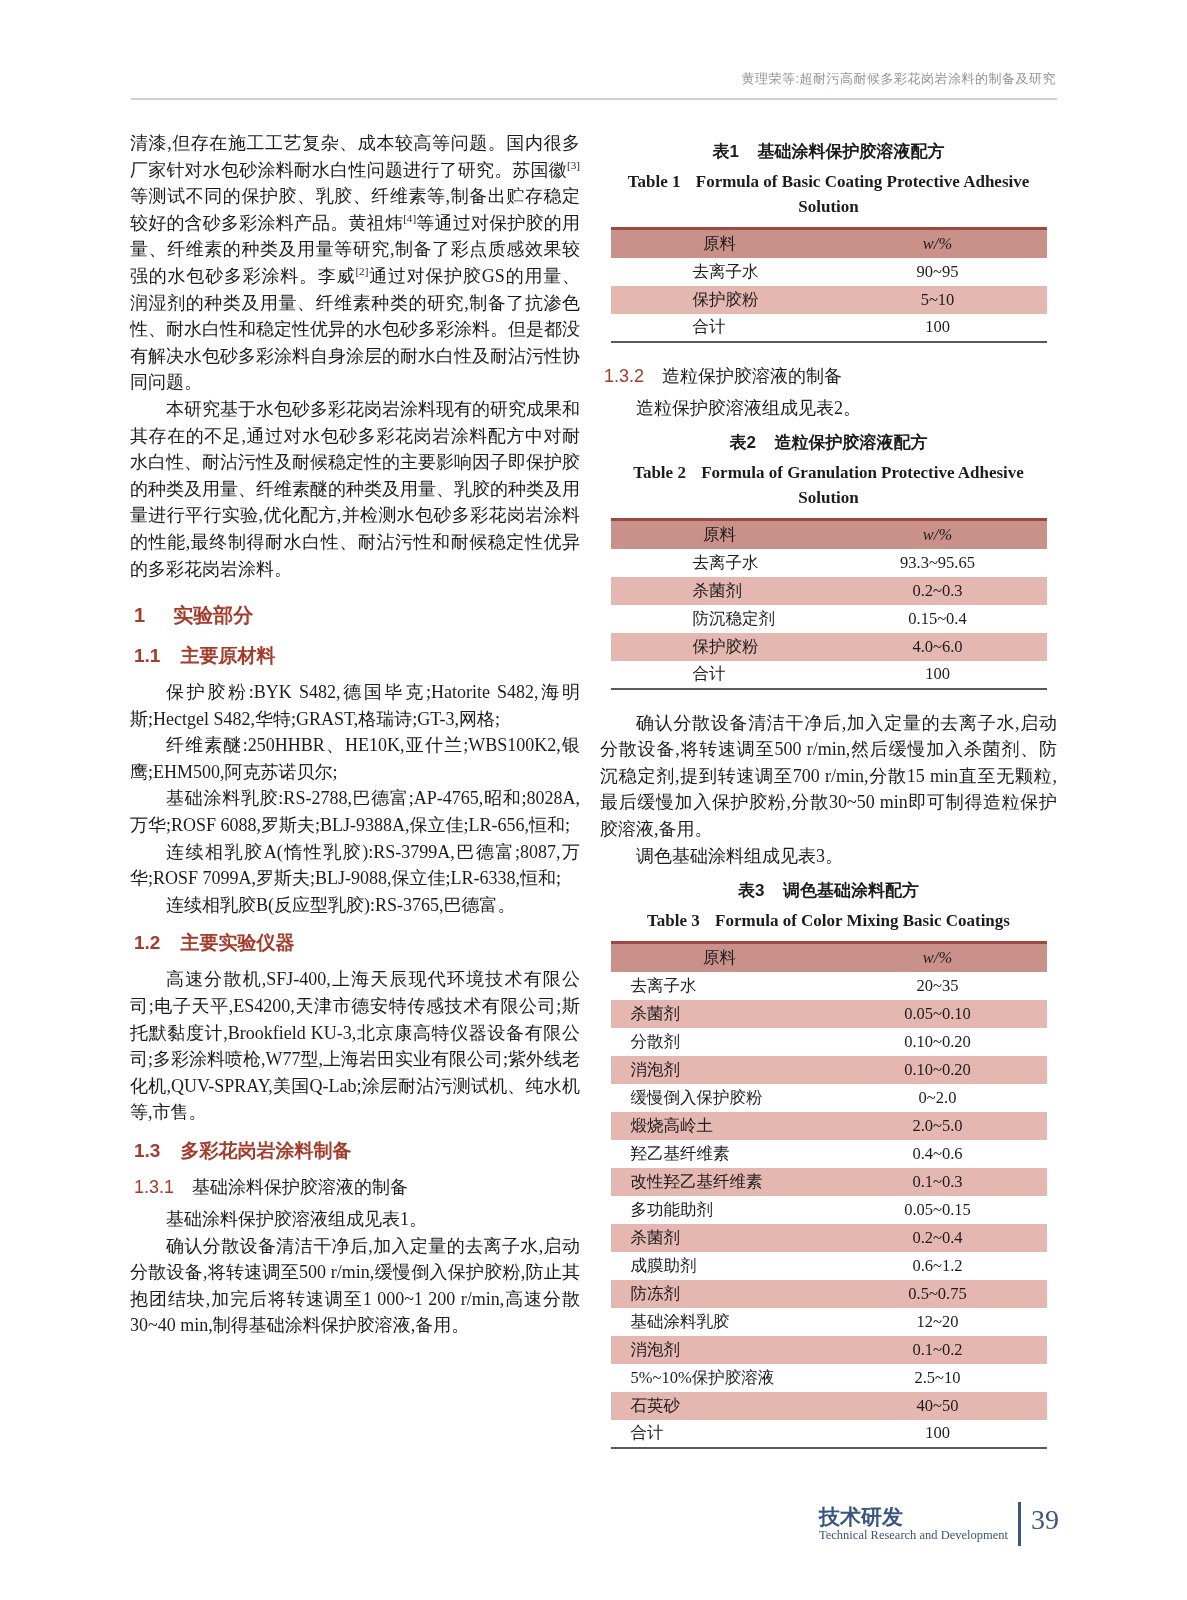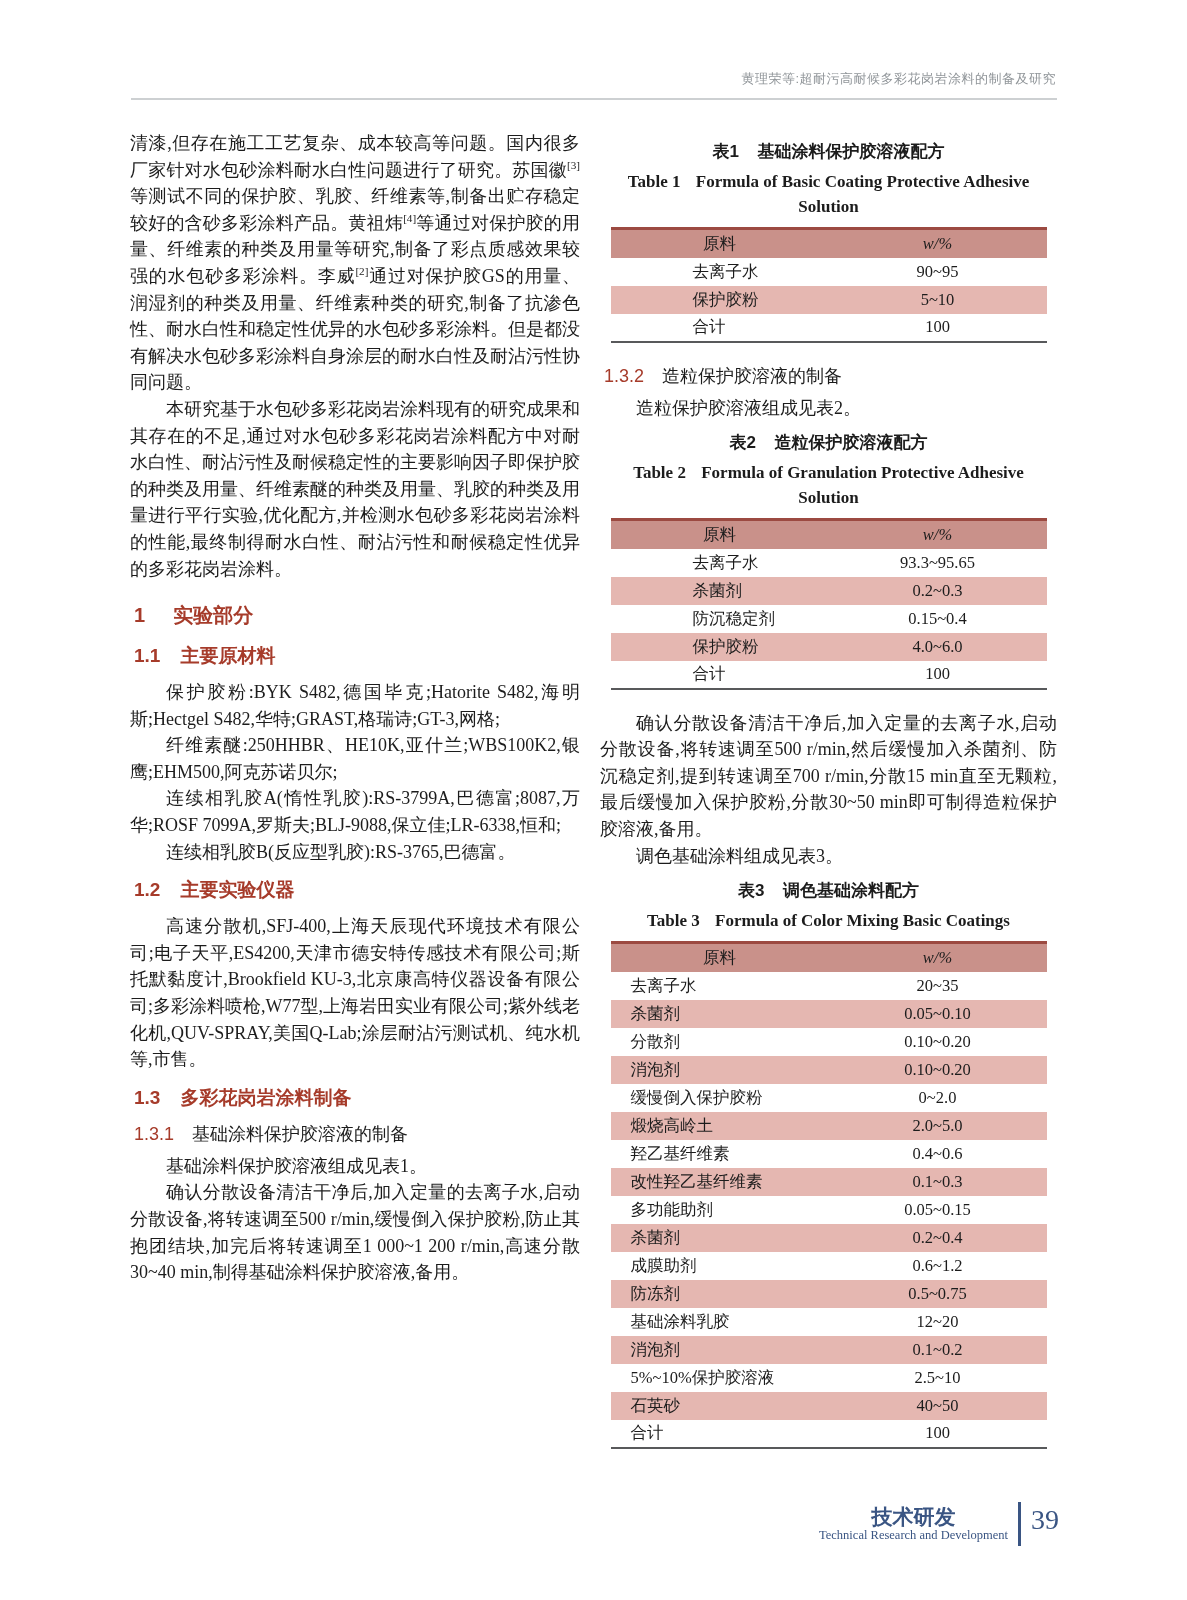--- a/index.html
+++ b/index.html
@@ -87,21 +87,21 @@
   table.formula tbody tr:nth-child(even){background:var(--tbl-row-pink);}
   table.formula{border-bottom:2px solid #58595b;}
 
   .rc-h3{margin-top:16px;}
 
   
   .footer{
     position:absolute;top:1502px;right:128px;
     display:flex;align-items:center;color:var(--footer-blue);
   }
-  .footer .ftext{text-align:center;}
+  .footer .ftext{text-align:left;}
   .footer .f-cn{
     font-family:"Liberation Sans","DejaVu Sans",sans-serif;font-weight:bold;
     font-size:21px;line-height:23px;
   }
   .footer .f-en{font-size:12.5px;line-height:15px;}
   .footer .f-bar{width:3px;height:44px;background:var(--footer-blue);margin:0 10px 0 10px;}
   .footer .f-num{font-size:28px;line-height:28px;padding-bottom:8px;}
 </style>
 </head>
 <body>
@@ -113,20 +113,21 @@
 
   <div class="col-left">
     <p class="body"><span>清漆,但存在施工工艺复杂、成本较高等问题。国内很多厂家针对水包砂涂料耐水白性问题进行了研究。苏国徽</span><sup>[3]</sup><span>等测试不同的保护胶、乳胶、纤维素等,制备出贮存稳定较好的含砂多彩涂料产品。黄祖炜</span><sup>[4]</sup><span>等通过对保护胶的用量、纤维素的种类及用量等研究,制备了彩点质感效果较强的水包砂多彩涂料。李威</span><sup>[2]</sup><span>通过对保护胶GS的用量、润湿剂的种类及用量、纤维素种类的研究,制备了抗渗色性、耐水白性和稳定性优异的水包砂多彩涂料。但是都没有解决水包砂多彩涂料自身涂层的耐水白性及耐沾污性协同问题。</span></p>
     <p class="body indent">本研究基于水包砂多彩花岗岩涂料现有的研究成果和其存在的不足,通过对水包砂多彩花岗岩涂料配方中对耐水白性、耐沾污性及耐候稳定性的主要影响因子即保护胶的种类及用量、纤维素醚的种类及用量、乳胶的种类及用量进行平行实验,优化配方,并检测水包砂多彩花岗岩涂料的性能,最终制得耐水白性、耐沾污性和耐候稳定性优异的多彩花岗岩涂料。</p>
 
     <div class="h1"><span class="hnum">1</span><span>实验部分</span></div>
 
     <div class="h2"><span class="hnum">1.1</span><span>主要原材料</span></div>
     <p class="body indent">保护胶粉:BYK S482,德国毕克;Hatorite S482,海明斯;Hectgel S482,华特;GRAST,格瑞诗;GT-3,网格;</p>
     <p class="body indent">纤维素醚:250HHBR、HE10K,亚什兰;WBS100K2,银鹰;EHM500,阿克苏诺贝尔;</p>
+    <p class="body indent">基础涂料乳胶:RS-2788,巴德富;AP-4765,昭和;8028A,万华;ROSF 6088,罗斯夫;BLJ-9388A,保立佳;LR-656,恒和;</p>
     <p class="body indent">连续相乳胶A(惰性乳胶):RS-3799A,巴德富;8087,万华;ROSF 7099A,罗斯夫;BLJ-9088,保立佳;LR-6338,恒和;</p>
     <p class="body indent">连续相乳胶B(反应型乳胶):RS-3765,巴德富。</p>
 
     <div class="h2"><span class="hnum">1.2</span><span>主要实验仪器</span></div>
     <p class="body indent">高速分散机,SFJ-400,上海天辰现代环境技术有限公司;电子天平,ES4200,天津市德安特传感技术有限公司;斯托默黏度计,Brookfield KU-3,北京康高特仪器设备有限公司;多彩涂料喷枪,W77型,上海岩田实业有限公司;紫外线老化机,QUV-SPRAY,美国Q-Lab;涂层耐沾污测试机、纯水机等,市售。</p>
 
     <div class="h2"><span class="hnum">1.3</span><span>多彩花岗岩涂料制备</span></div>
     <div class="h3"><span class="hnum">1.3.1</span><span>基础涂料保护胶溶液的制备</span></div>
     <p class="body indent">基础涂料保护胶溶液组成见表1。</p>
     <p class="body indent">确认分散设备清洁干净后,加入定量的去离子水,启动分散设备,将转速调至500 r/min,缓慢倒入保护胶粉,防止其抱团结块,加完后将转速调至1 000~1 200 r/min,高速分散30~40 min,制得基础涂料保护胶溶液,备用。</p>

